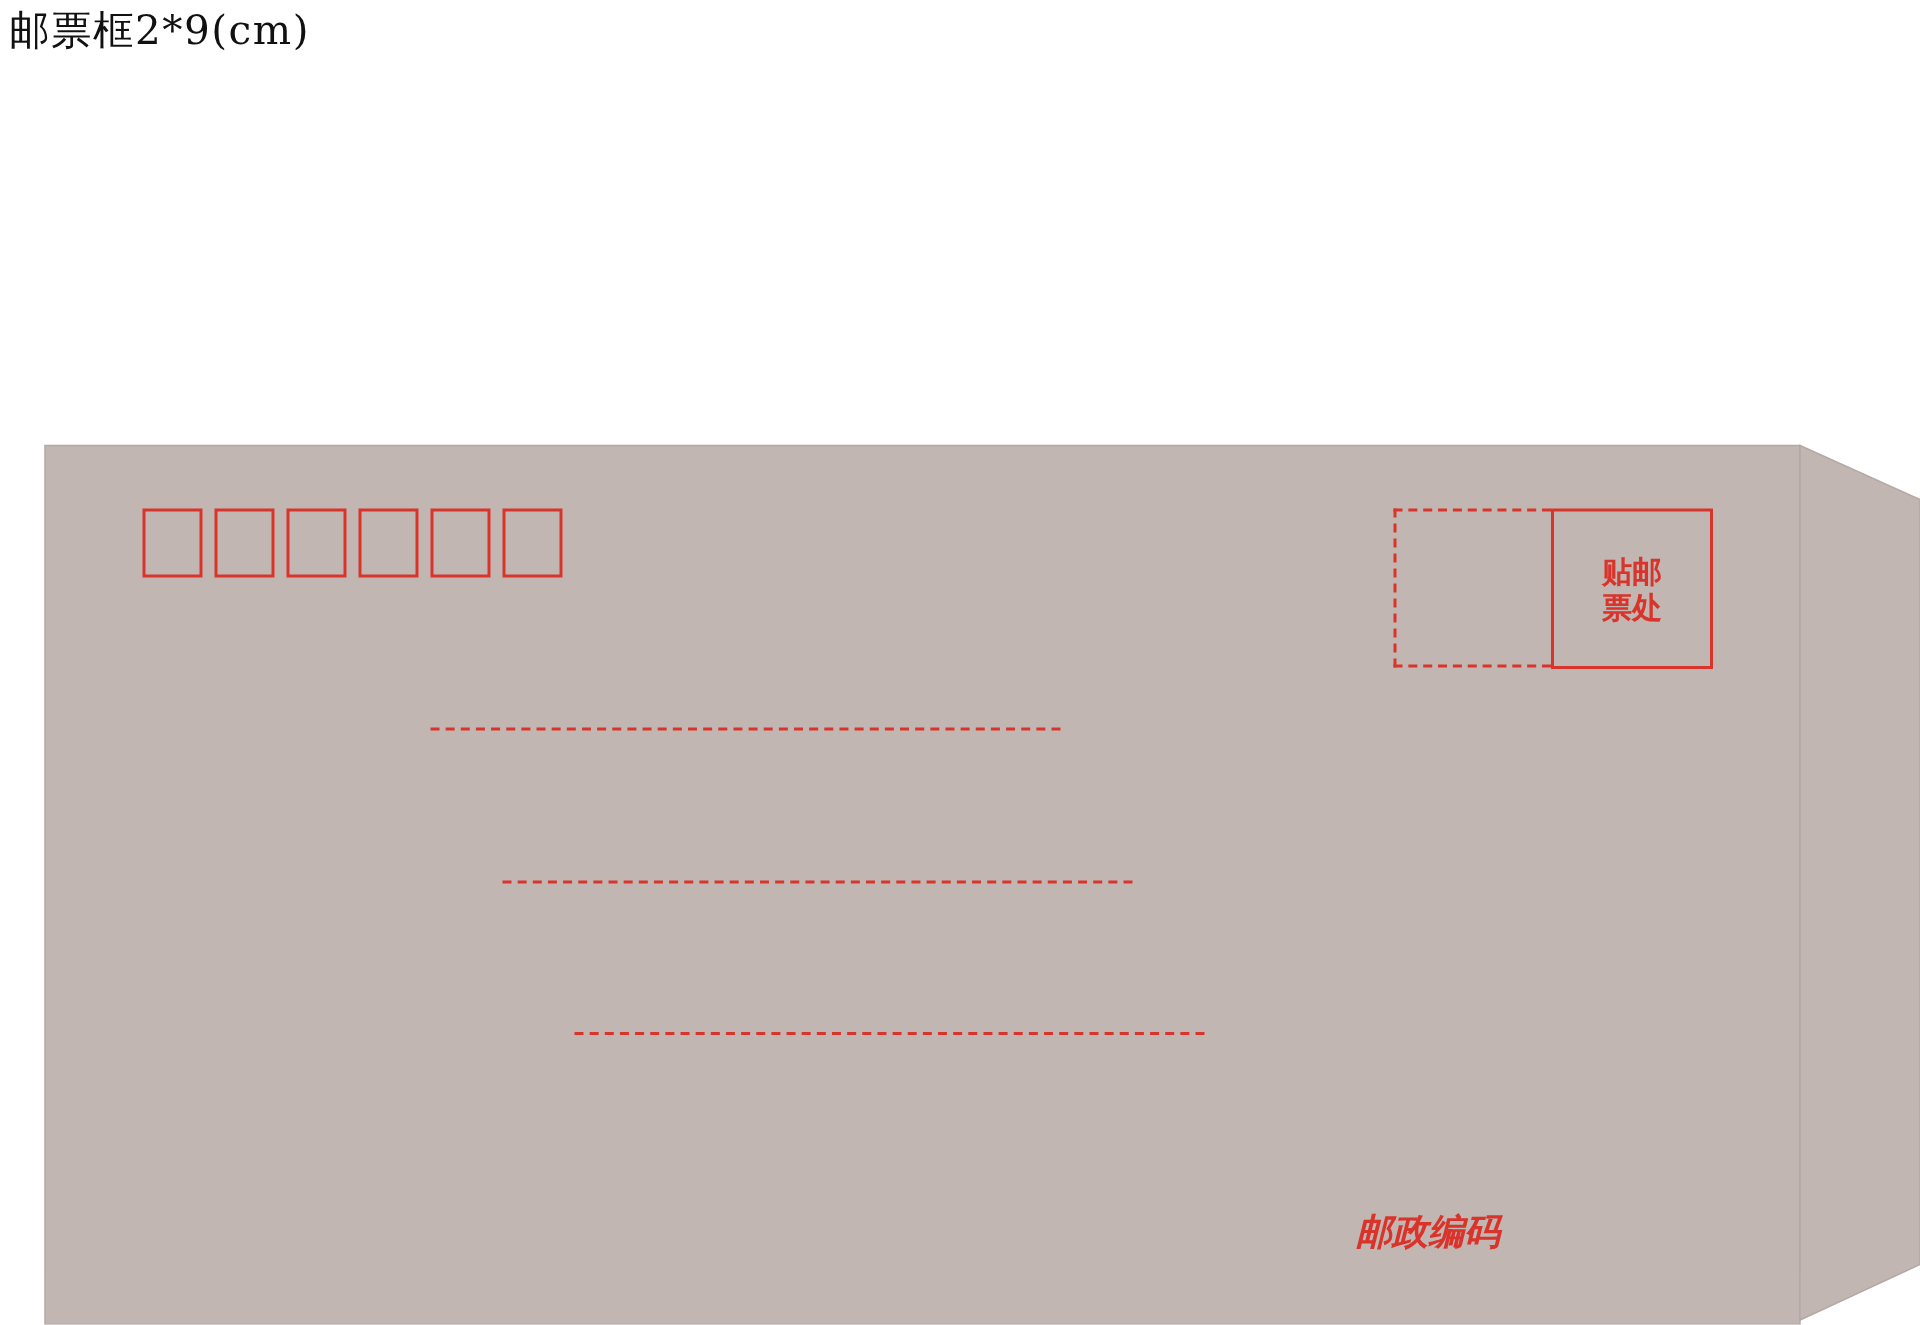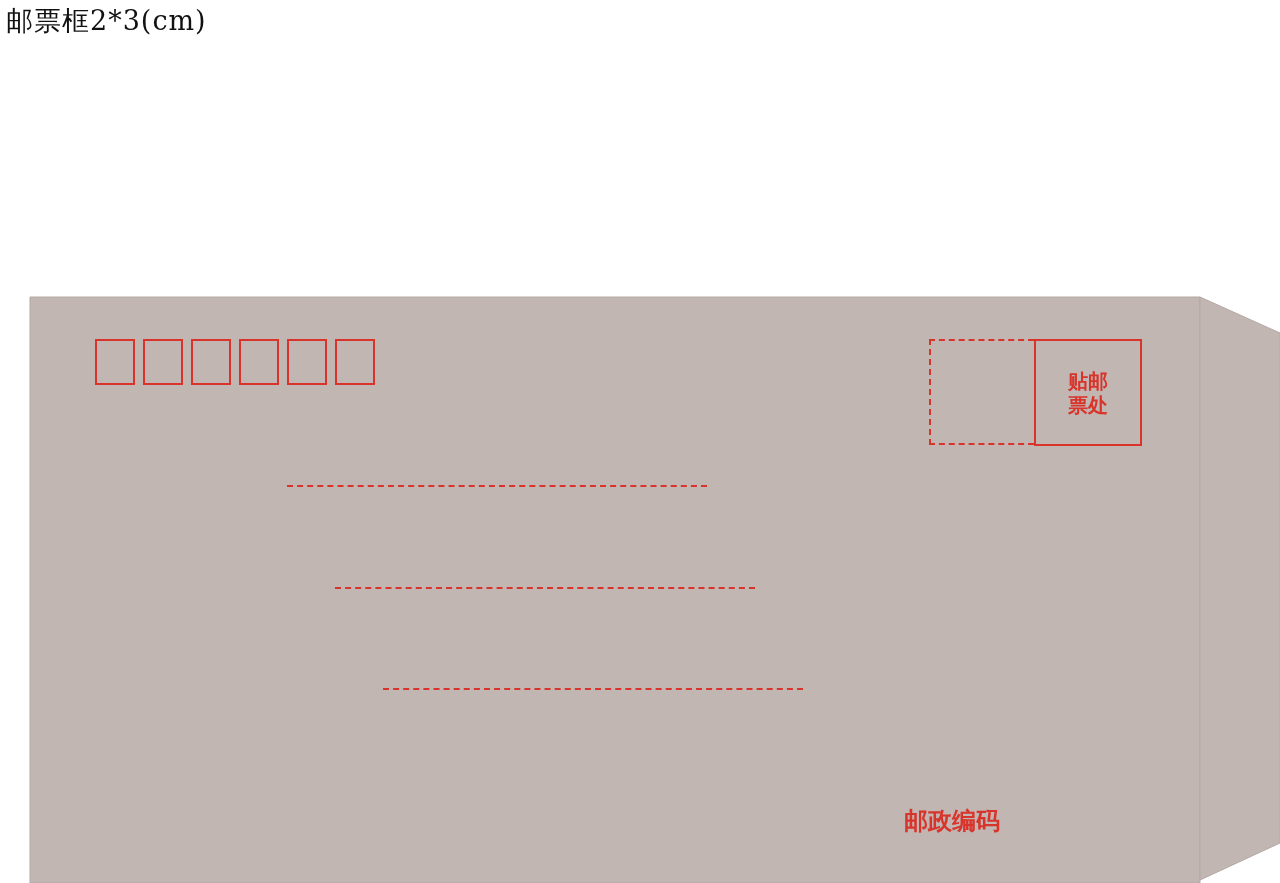--- a/index.html
+++ b/index.html
@@ -5,27 +5,27 @@
   html, body { margin:0; padding:0; background:#ffffff; }
   body { width:1280px; height:883px; position:relative; overflow:hidden; font-family:"DejaVu Sans", sans-serif; }
   .specs { position:absolute; left:6px; top:2px; font-family:"DejaVu Serif", serif; font-size:27px; line-height:38px; color:#111; }
   .specs div { white-space:pre; letter-spacing:1px; }
   .env { position:absolute; left:0; top:0; }
   .zip-box { position:absolute; top:339px; width:36px; height:42px; border:2px solid #d9342b; }
   .stamp-dash { position:absolute; left:929px; top:339px; width:105px; height:106px; border:2px dashed #d9342b; border-right:none; box-sizing:border-box; }
   .stamp-box { position:absolute; left:1034px; top:339px; width:108px; height:107px; border:2px solid #d9342b; box-sizing:border-box; display:flex; align-items:center; justify-content:center; }
   .stamp-label { color:#d9342b; font-weight:bold; font-size:20px; line-height:24px; text-align:center; width:48px; font-family:"DejaVu Sans", sans-serif; }
   .addr-line { position:absolute; height:0; border-top:2px dashed #d9342b; width:420px; }
-  .zip-label { position:absolute; left:904px; top:805px; color:#d9342b; font-weight:bold; font-size:24px; font-family:"DejaVu Sans", sans-serif; letter-spacing:0px; }
+  .zip-label { position:absolute; left:904px; top:805px; color:#d9342b; font-weight:bold; font-size:24px; font-family:"DejaVu Sans", sans-serif; letter-spacing:0px;font-style:italic; }
 </style>
 </head>
 <body>
 
 <div class="specs">
-  <div>邮票框2*3(cm)</div>
+  <div>邮票框2*9(cm)</div>
 </div>
 
 <svg class="env" width="1280" height="883">
   <polygon points="30,297 1200,297 1200,883 30,883" fill="#c1b6b2" stroke="#b3a8a4" stroke-width="1"></polygon>
   <polygon points="1200,297 1280,333 1280,843 1200,880" fill="#c1b6b2" stroke="#b3a8a4" stroke-width="1"></polygon>
 </svg>
 
 <div>
   <div class="zip-box" style="left:95px"></div>
   <div class="zip-box" style="left:143px"></div>

